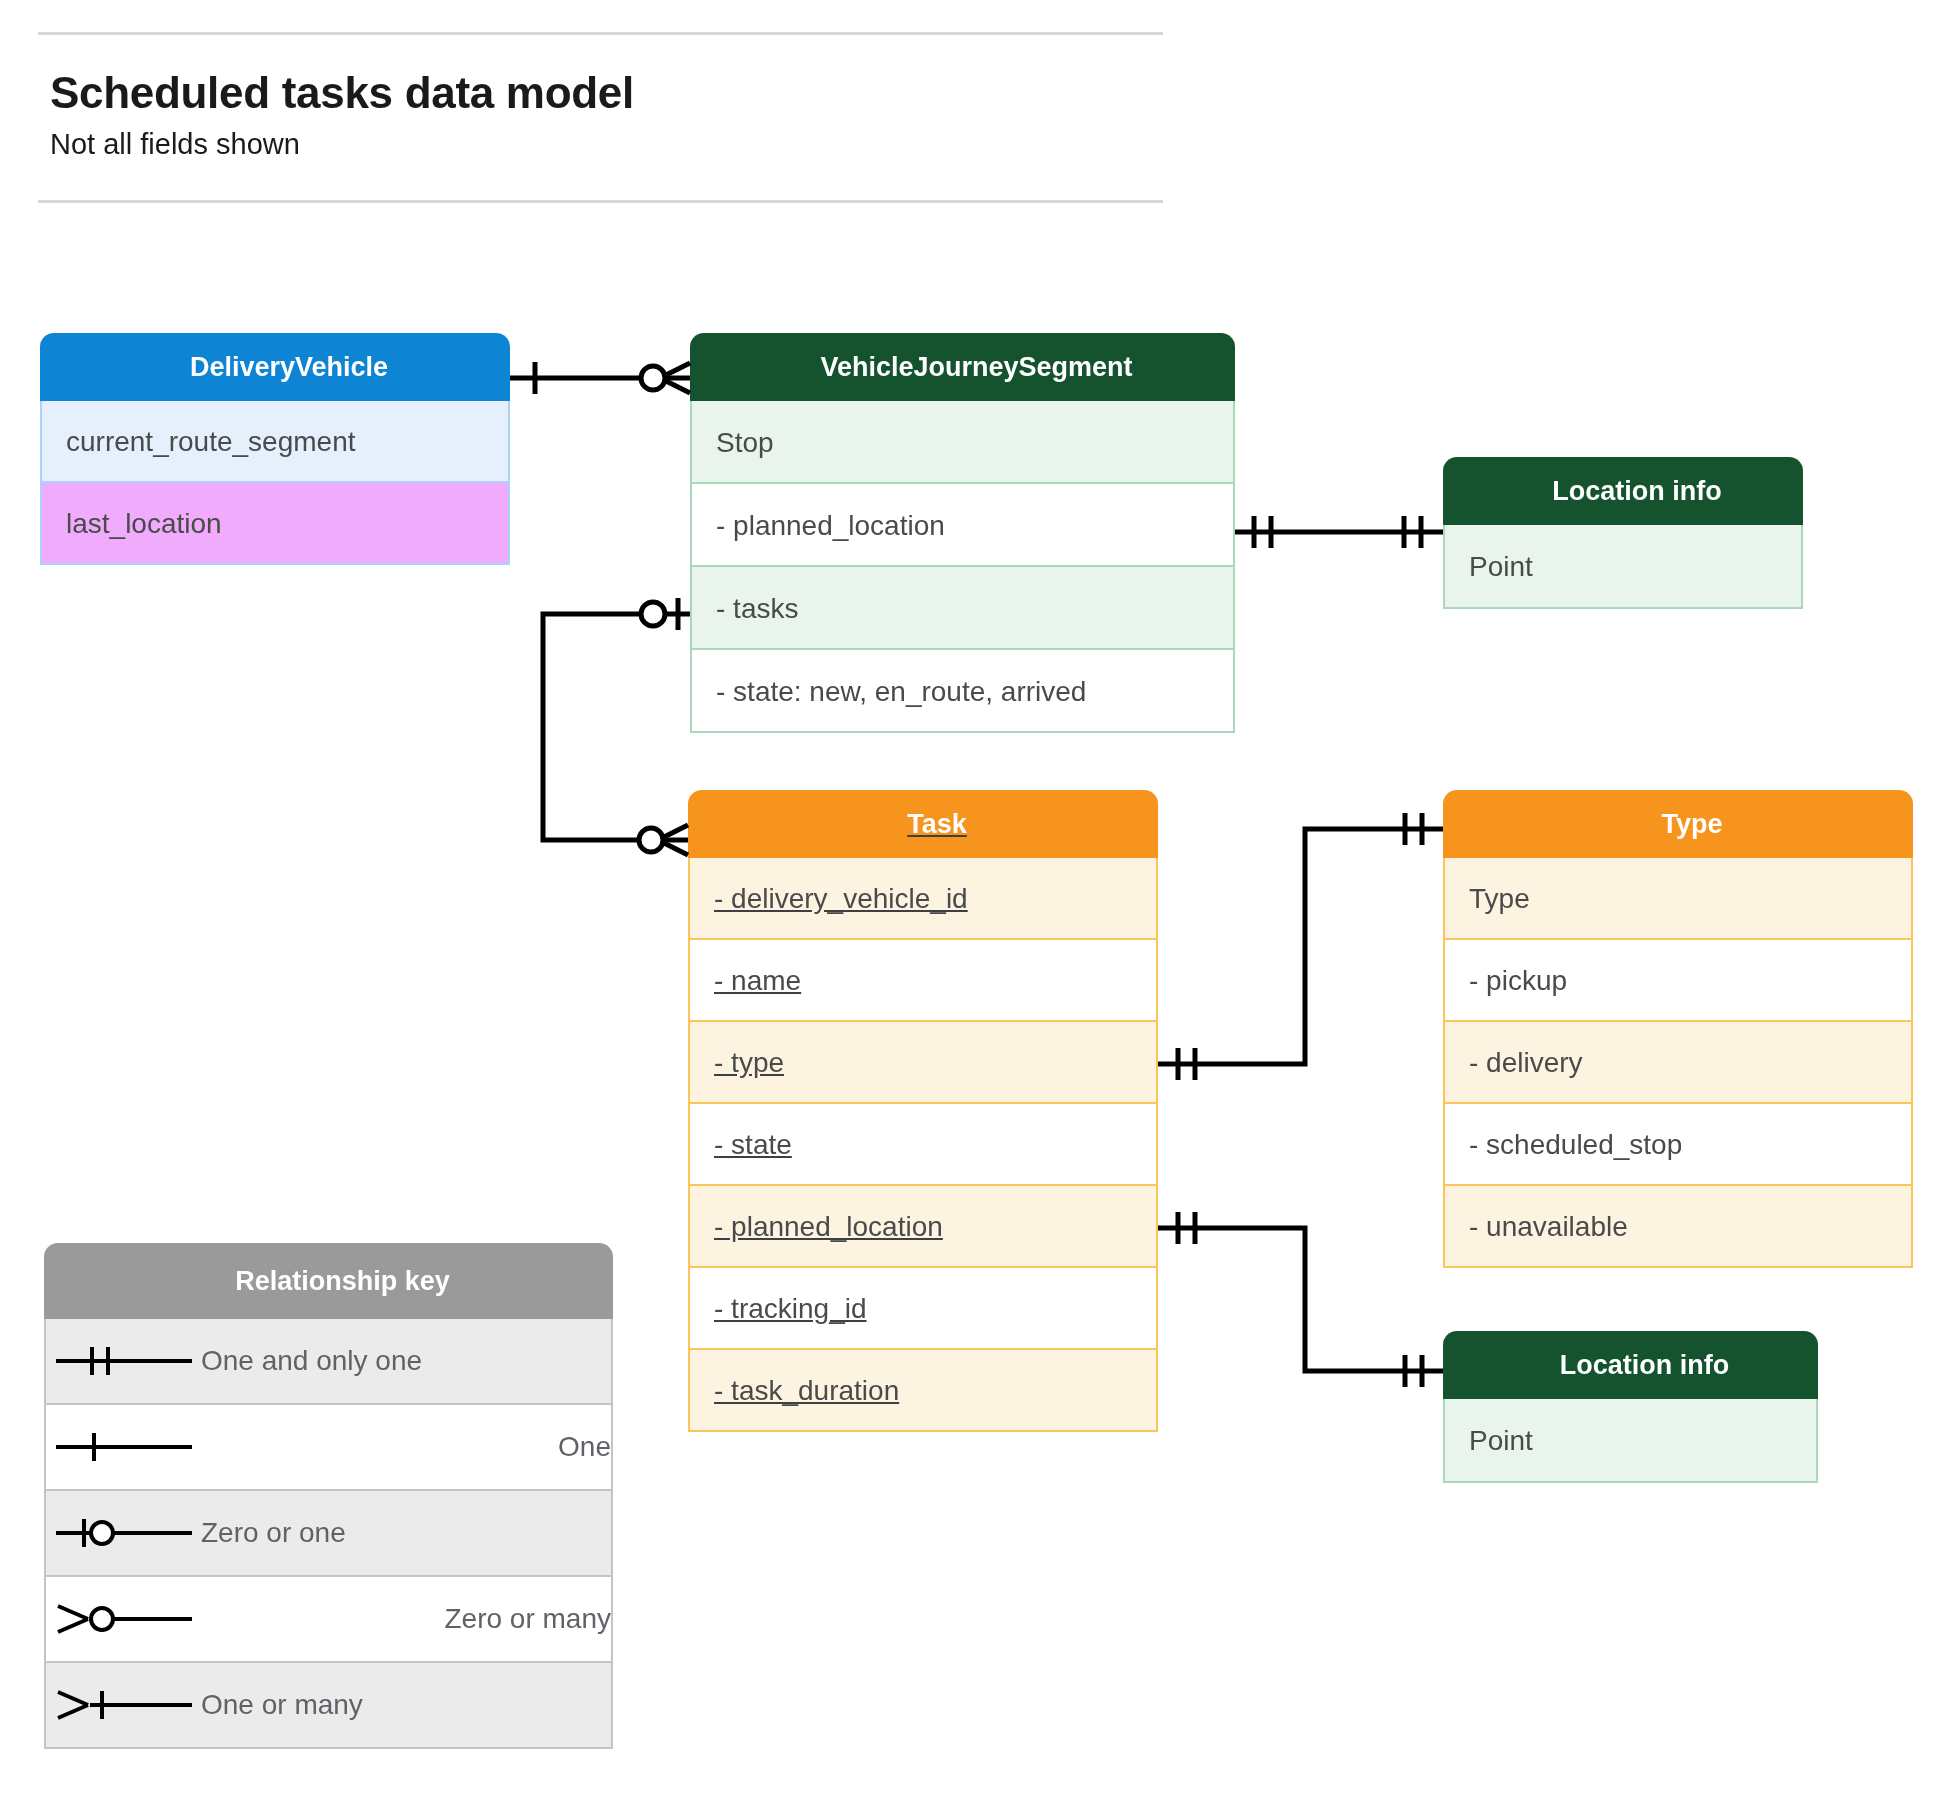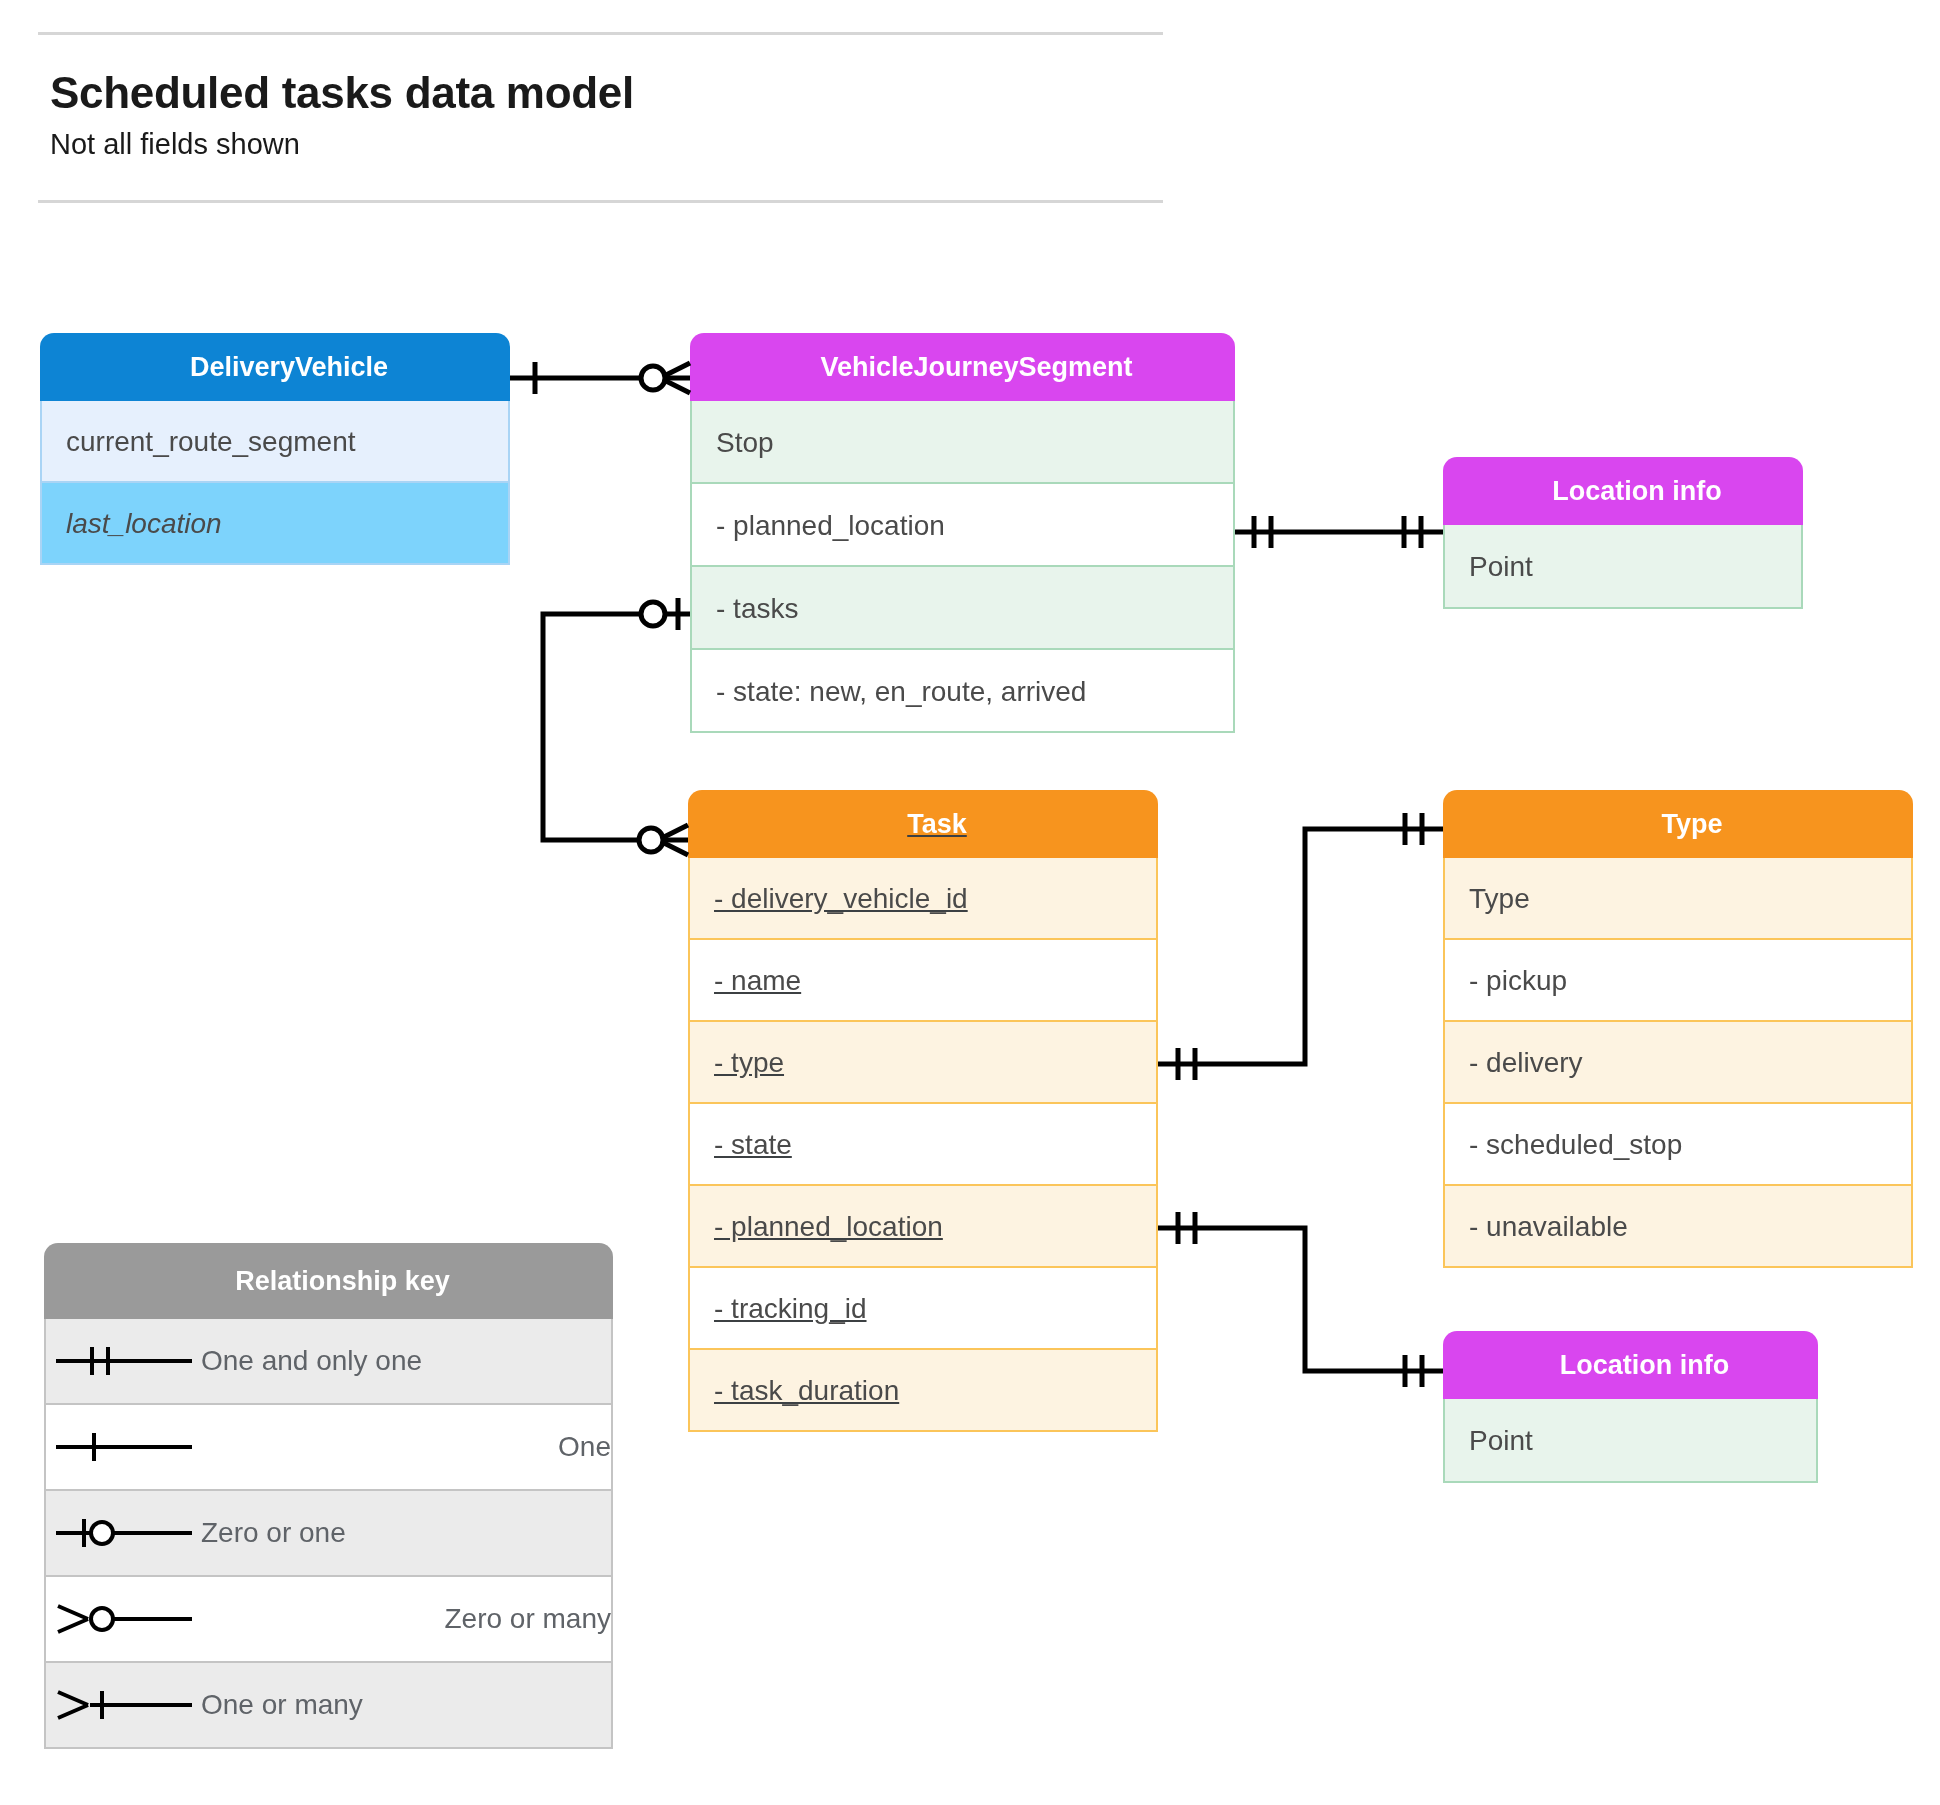--- a/index.html
+++ b/index.html
@@ -72,24 +72,24 @@
     font-size: 28px;
     color: #4a4a4a;
     white-space: nowrap;
     overflow: hidden;
   }
 
   
   .theme-blue .entity-header { background: #0d84d4; }
   .theme-blue .entity-row { border-left: 2px solid #a9d4f5; border-right: 2px solid #a9d4f5; border-bottom: 2px solid #a9d4f5; }
   .theme-blue .entity-row.alt { background: #e6f0fd; }
-  .theme-blue .entity-row.plain { background: #7dd3fc; font-style: italic; }
-
-  
-  .theme-green .entity-header { background: #d946ef; }
+  .theme-blue .entity-row.plain { background: #f0abfc; }
+
+  
+  .theme-green .entity-header { background: #14532d; }
   .theme-green .entity-row { border-left: 2px solid #a9d9ba; border-right: 2px solid #a9d9ba; border-bottom: 2px solid #a9d9ba; }
   .theme-green .entity-row.alt { background: #e8f4ec; }
   .theme-green .entity-row.plain { background: #ffffff; }
 
   
   .theme-orange .entity-header { background: #f7941e; }
   .theme-orange .entity-row { border-left: 2px solid #fbc55a; border-right: 2px solid #fbc55a; border-bottom: 2px solid #fbc55a; }
   .theme-orange .entity-row.alt { background: #fdf3e1; }
   .theme-orange .entity-row.plain { background: #ffffff; }
 

